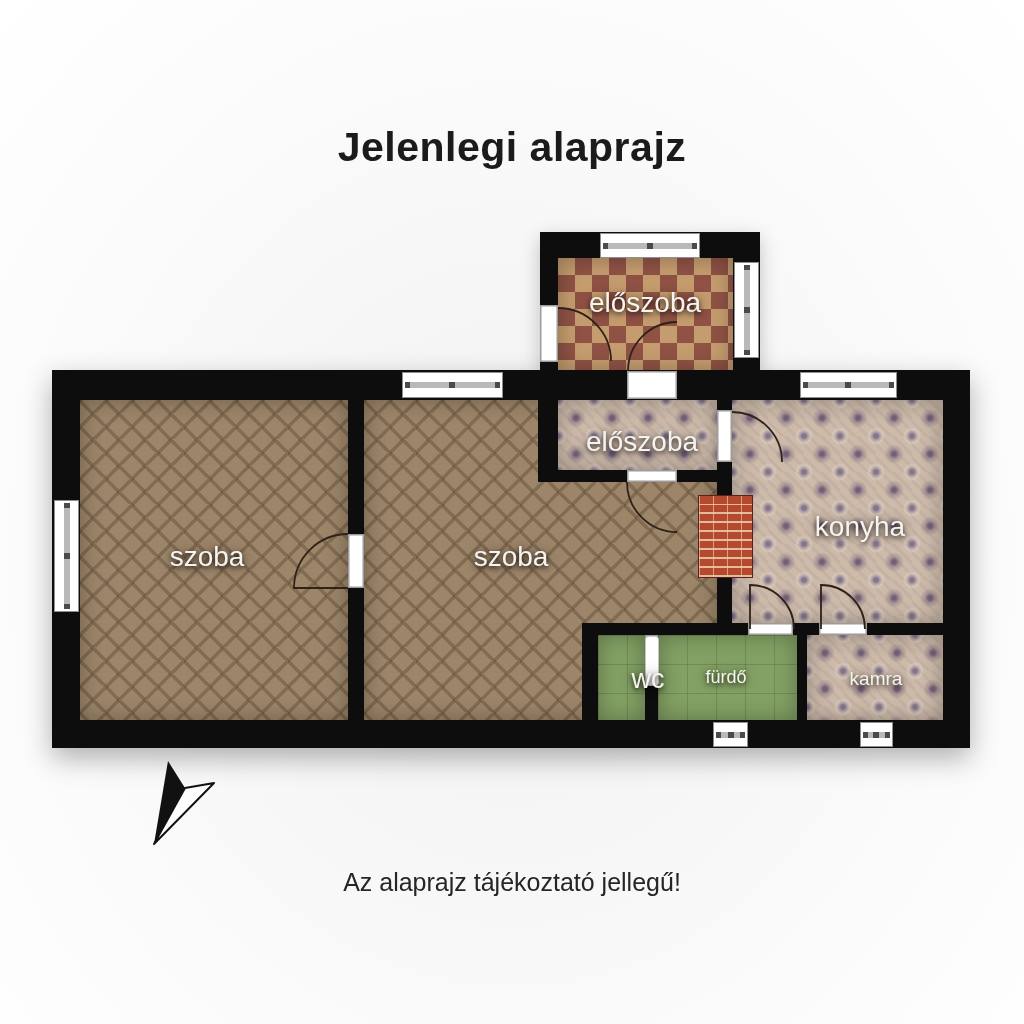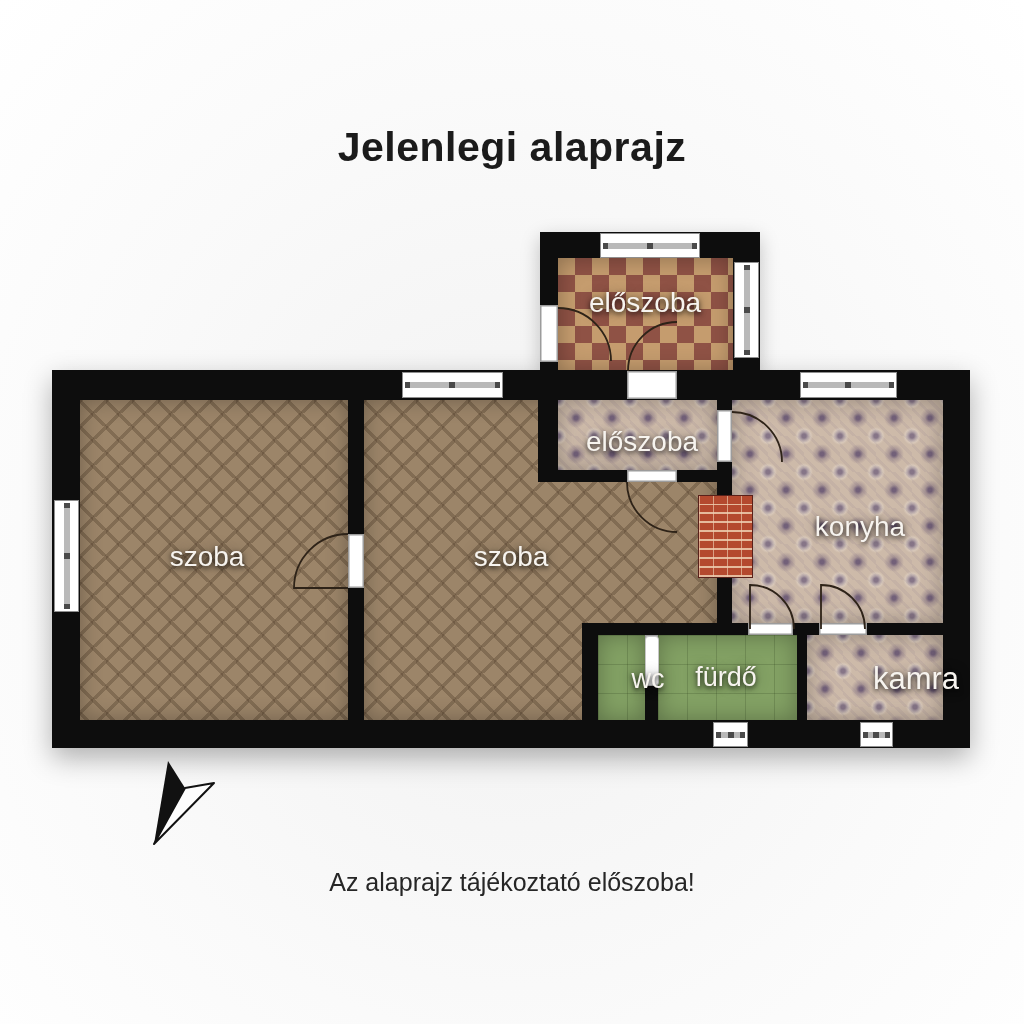--- a/index.html
+++ b/index.html
@@ -161,23 +161,23 @@
     <path d="M 750 629 L 750 585 A 44 44 0 0 1 794 629"></path>
     <path d="M 821 629 L 821 585 A 44 44 0 0 1 865 629"></path>
   </svg>
 
   <div class="label" style="left:645px;top:303px;">előszoba</div>
   <div class="label" style="left:642px;top:442px;">előszoba</div>
   <div class="label" style="left:860px;top:527px;">konyha</div>
   <div class="label" style="left:207px;top:557px;">szoba</div>
   <div class="label" style="left:511px;top:557px;">szoba</div>
   <div class="label" style="left:621px;top:679px;font-size:27px;margin-left:27px;">wc</div>
-  <div class="label" style="left:726px;top:677px;font-size:27px;">fürdő</div>
-  <div class="label" style="left:916px;top:679px;font-size:31px;">kamra</div>
+  <div class="label" style="left:726px;top:677px;font-size:18px;">fürdő</div>
+  <div class="label" style="left:876px;top:679px;font-size:19px;">kamra</div>
 
   <svg class="abs" style="left:140px;top:752px;" width="90" height="100" viewBox="0 0 90 100">
     <polygon points="28,9 14,92 45,36" fill="#111111"></polygon>
     <polygon points="45,36 74,31 14,92" fill="#fdfdfd" stroke="#111111" stroke-width="2" stroke-linejoin="round"></polygon>
   </svg>
 
 </div>
 
-<div class="disclaimer">Az alaprajz tájékoztató előszoba!</div>
+<div class="disclaimer">Az alaprajz tájékoztató jellegű!</div>
 
 </body></html>

